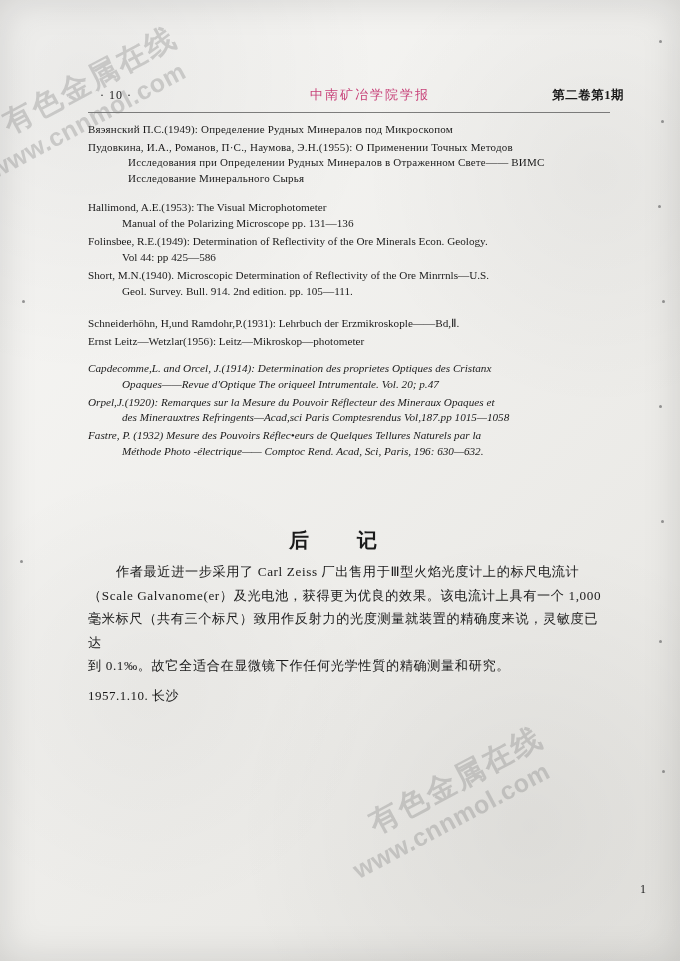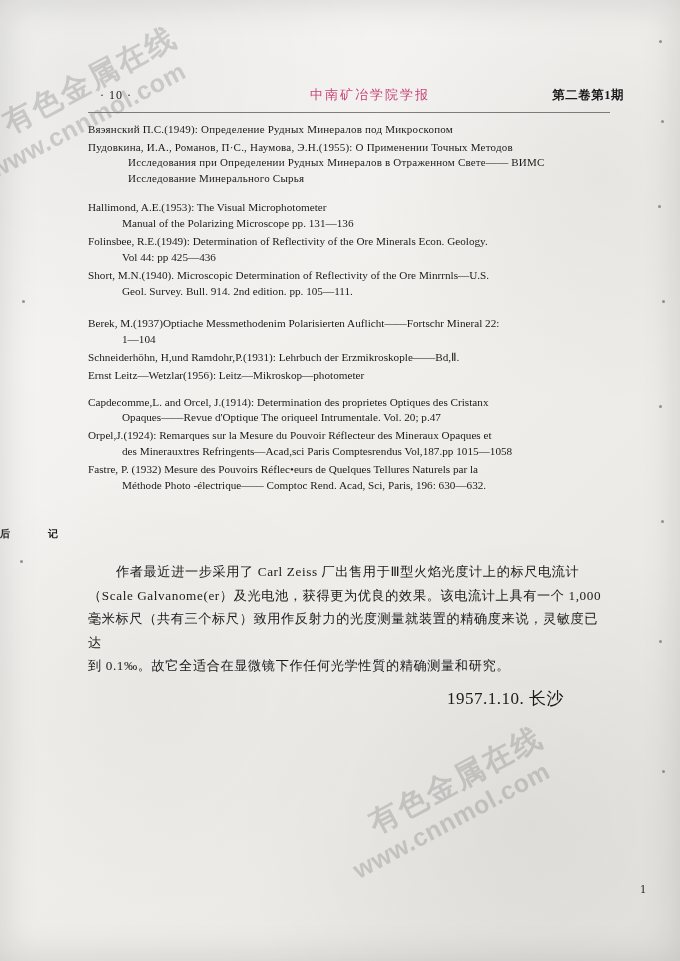--- a/index.html
+++ b/index.html
@@ -112,22 +112,22 @@
   .ref.cyr .l2 {
     padding-left: 40px;
   }
 
   
   .postscript-title {
     position: absolute;
     left: 0;
     right: 0;
     top: 527px;
-    text-align: left;
-    font-size: 10px;
+    text-align: center;
+    font-size: 20px;
     letter-spacing: 14px;
     font-weight: 700;
     z-index: 5;
   }
   .postscript {
     position: absolute;
     left: 88px;
     right: 72px;
     top: 560px;
     z-index: 5;
@@ -136,23 +136,22 @@
     letter-spacing: 0.6px;
   }
   .postscript p {
     margin: 0;
   }
   .postscript .indent {
     text-indent: 28px;
   }
   .sign {
     margin-top: 6px;
-    text-align: right;
     padding-right: 44px;
-    font-size: 17px;
+    font-size: 13px;
     letter-spacing: 0.5px;
   }
 
   .folio {
     position: absolute;
     right: 34px;
     bottom: 64px;
     font-size: 12px;
     z-index: 5;
   }
@@ -218,48 +217,44 @@
       </div>
     </div>
 
     <div class="ref-group" style="margin-top:14px;">
       <div class="ref">
         <span>Hallimond, A.E.(1953): The Visual Microphotometer</span>
         <span class="l2">Manual of the Polarizing Microscope pp. 131—136</span>
       </div>
       <div class="ref">
         <span>Folinsbee, R.E.(1949): Determination of Reflectivity of the Ore Minerals Econ. Geology.</span>
-        <span class="l2">Vol 44:  pp 425—436</span>
+        <span class="l2">Vol 44:  pp 425—586</span>
       </div>
       <div class="ref">
         <span>Short, M.N.(1940). Microscopic Determination of Reflectivity of the Ore Minrrnls—U.S.</span>
         <span class="l2">Geol. Survey. Bull. 914. 2nd edition. pp. 105—111.</span>
       </div>
     </div>
 
     <div class="ref-group" style="margin-top:16px;">
       <div class="ref">
-        <span>Berek, M.(1937)Optiache Messmethodenim Polarisierten Auflicht——Fortschr Mineral 22:</span>
-        <span class="l2">1—104</span>
-      </div>
-      <div class="ref">
         <span>Schneiderhöhn, H,und Ramdohr,P.(1931): Lehrbuch der Erzmikroskople——Bd,Ⅱ.</span>
       </div>
       <div class="ref">
         <span>Ernst Leitz—Wetzlar(1956):  Leitz—Mikroskop—photometer</span>
       </div>
     </div>
 
-    <div class="ref-group" style="margin-top:4px;">
+    <div class="ref-group" style="margin-top:4px;font-style:italic;">
       <div class="ref">
         <span>Capdecomme,L. and  Orcel, J.(1914):  Determination des proprietes Optiques des  Cristanx</span>
         <span class="l2">Opaques——Revue d'Optique The oriqueel Intrumentale. Vol. 20; p.47</span>
       </div>
       <div class="ref">
-        <span>Orpel,J.(1924):  Remarques sur la Mesure du Pouvoir Réflecteur des Mineraux Opaques et</span>
+        <span>Orpel,J.(1920):  Remarques sur la Mesure du Pouvoir Réflecteur des Mineraux Opaques et</span>
         <span class="l2">des Minerauxtres Refringents—Acad,sci Paris Comptesrendus Vol,187.pp 1015—1058</span>
       </div>
       <div class="ref">
         <span>Fastre,  P. (1932)  Mesure des Pouvoirs  Réflec•eurs de Quelques Tellures Naturels par la</span>
         <span class="l2">Méthode Photo -électrique—— Comptoc Rend. Acad, Sci, Paris, 196:  630—632.</span>
       </div>
     </div>
 
   </div>
 

